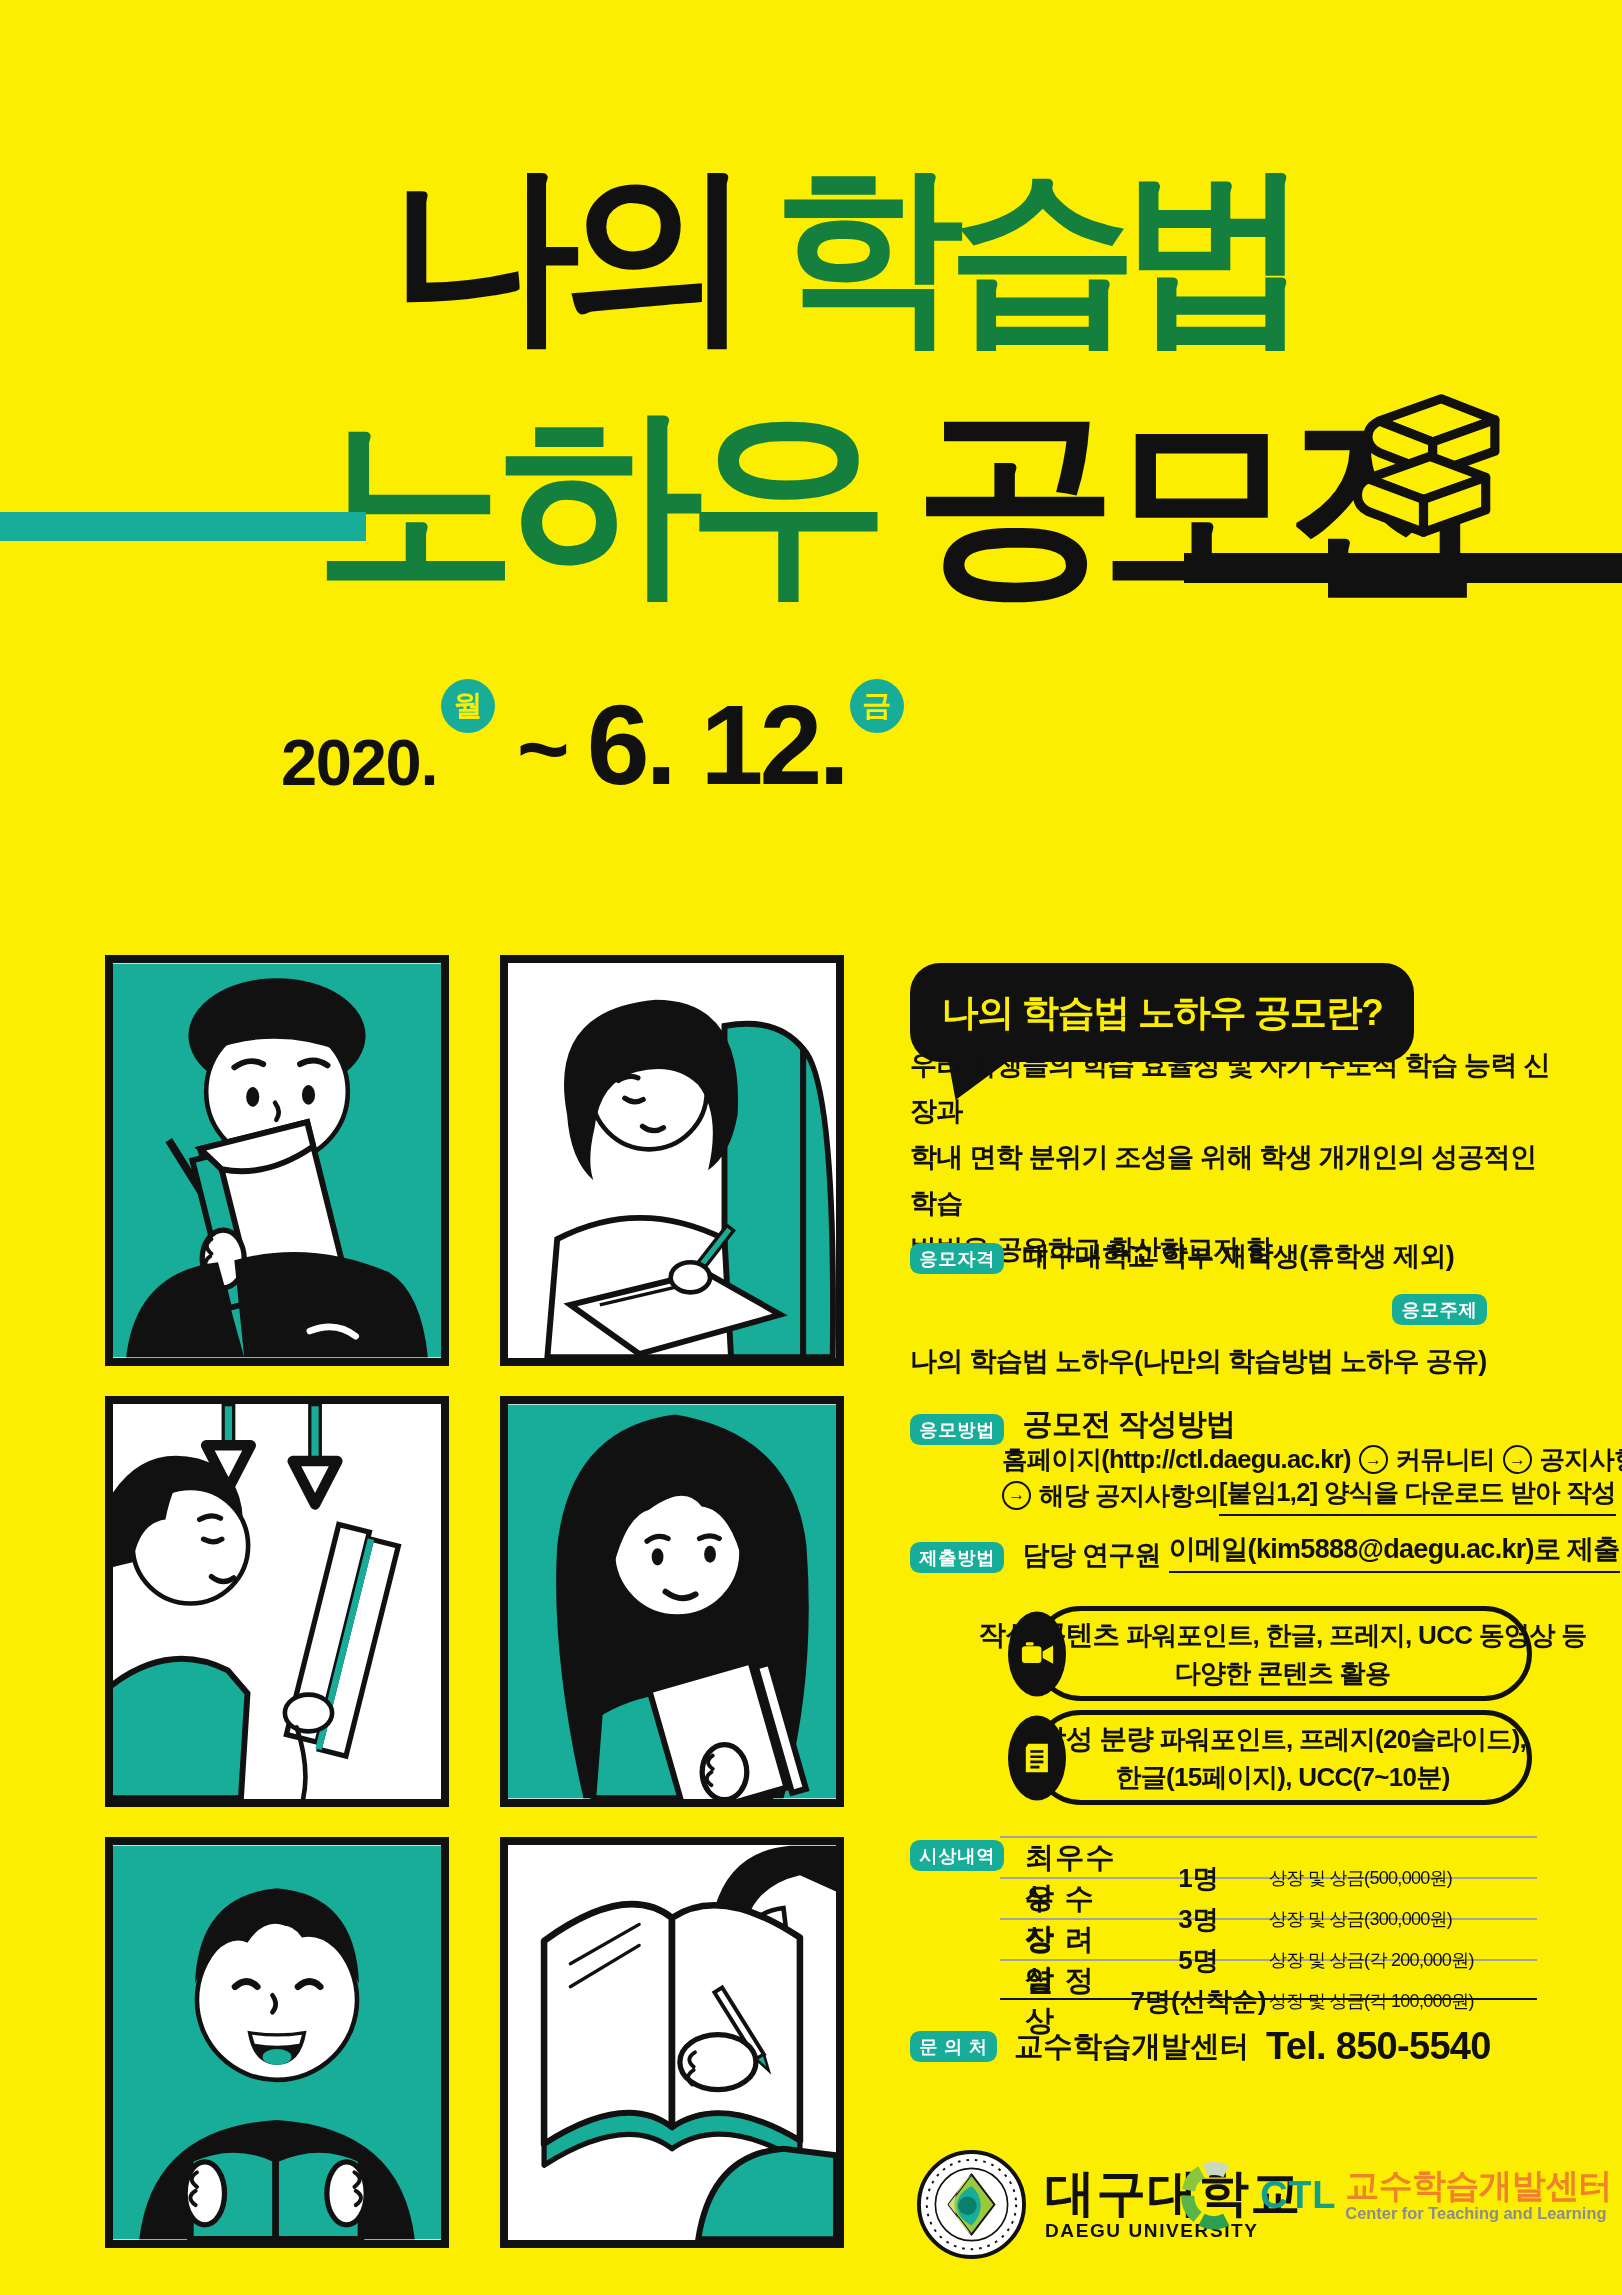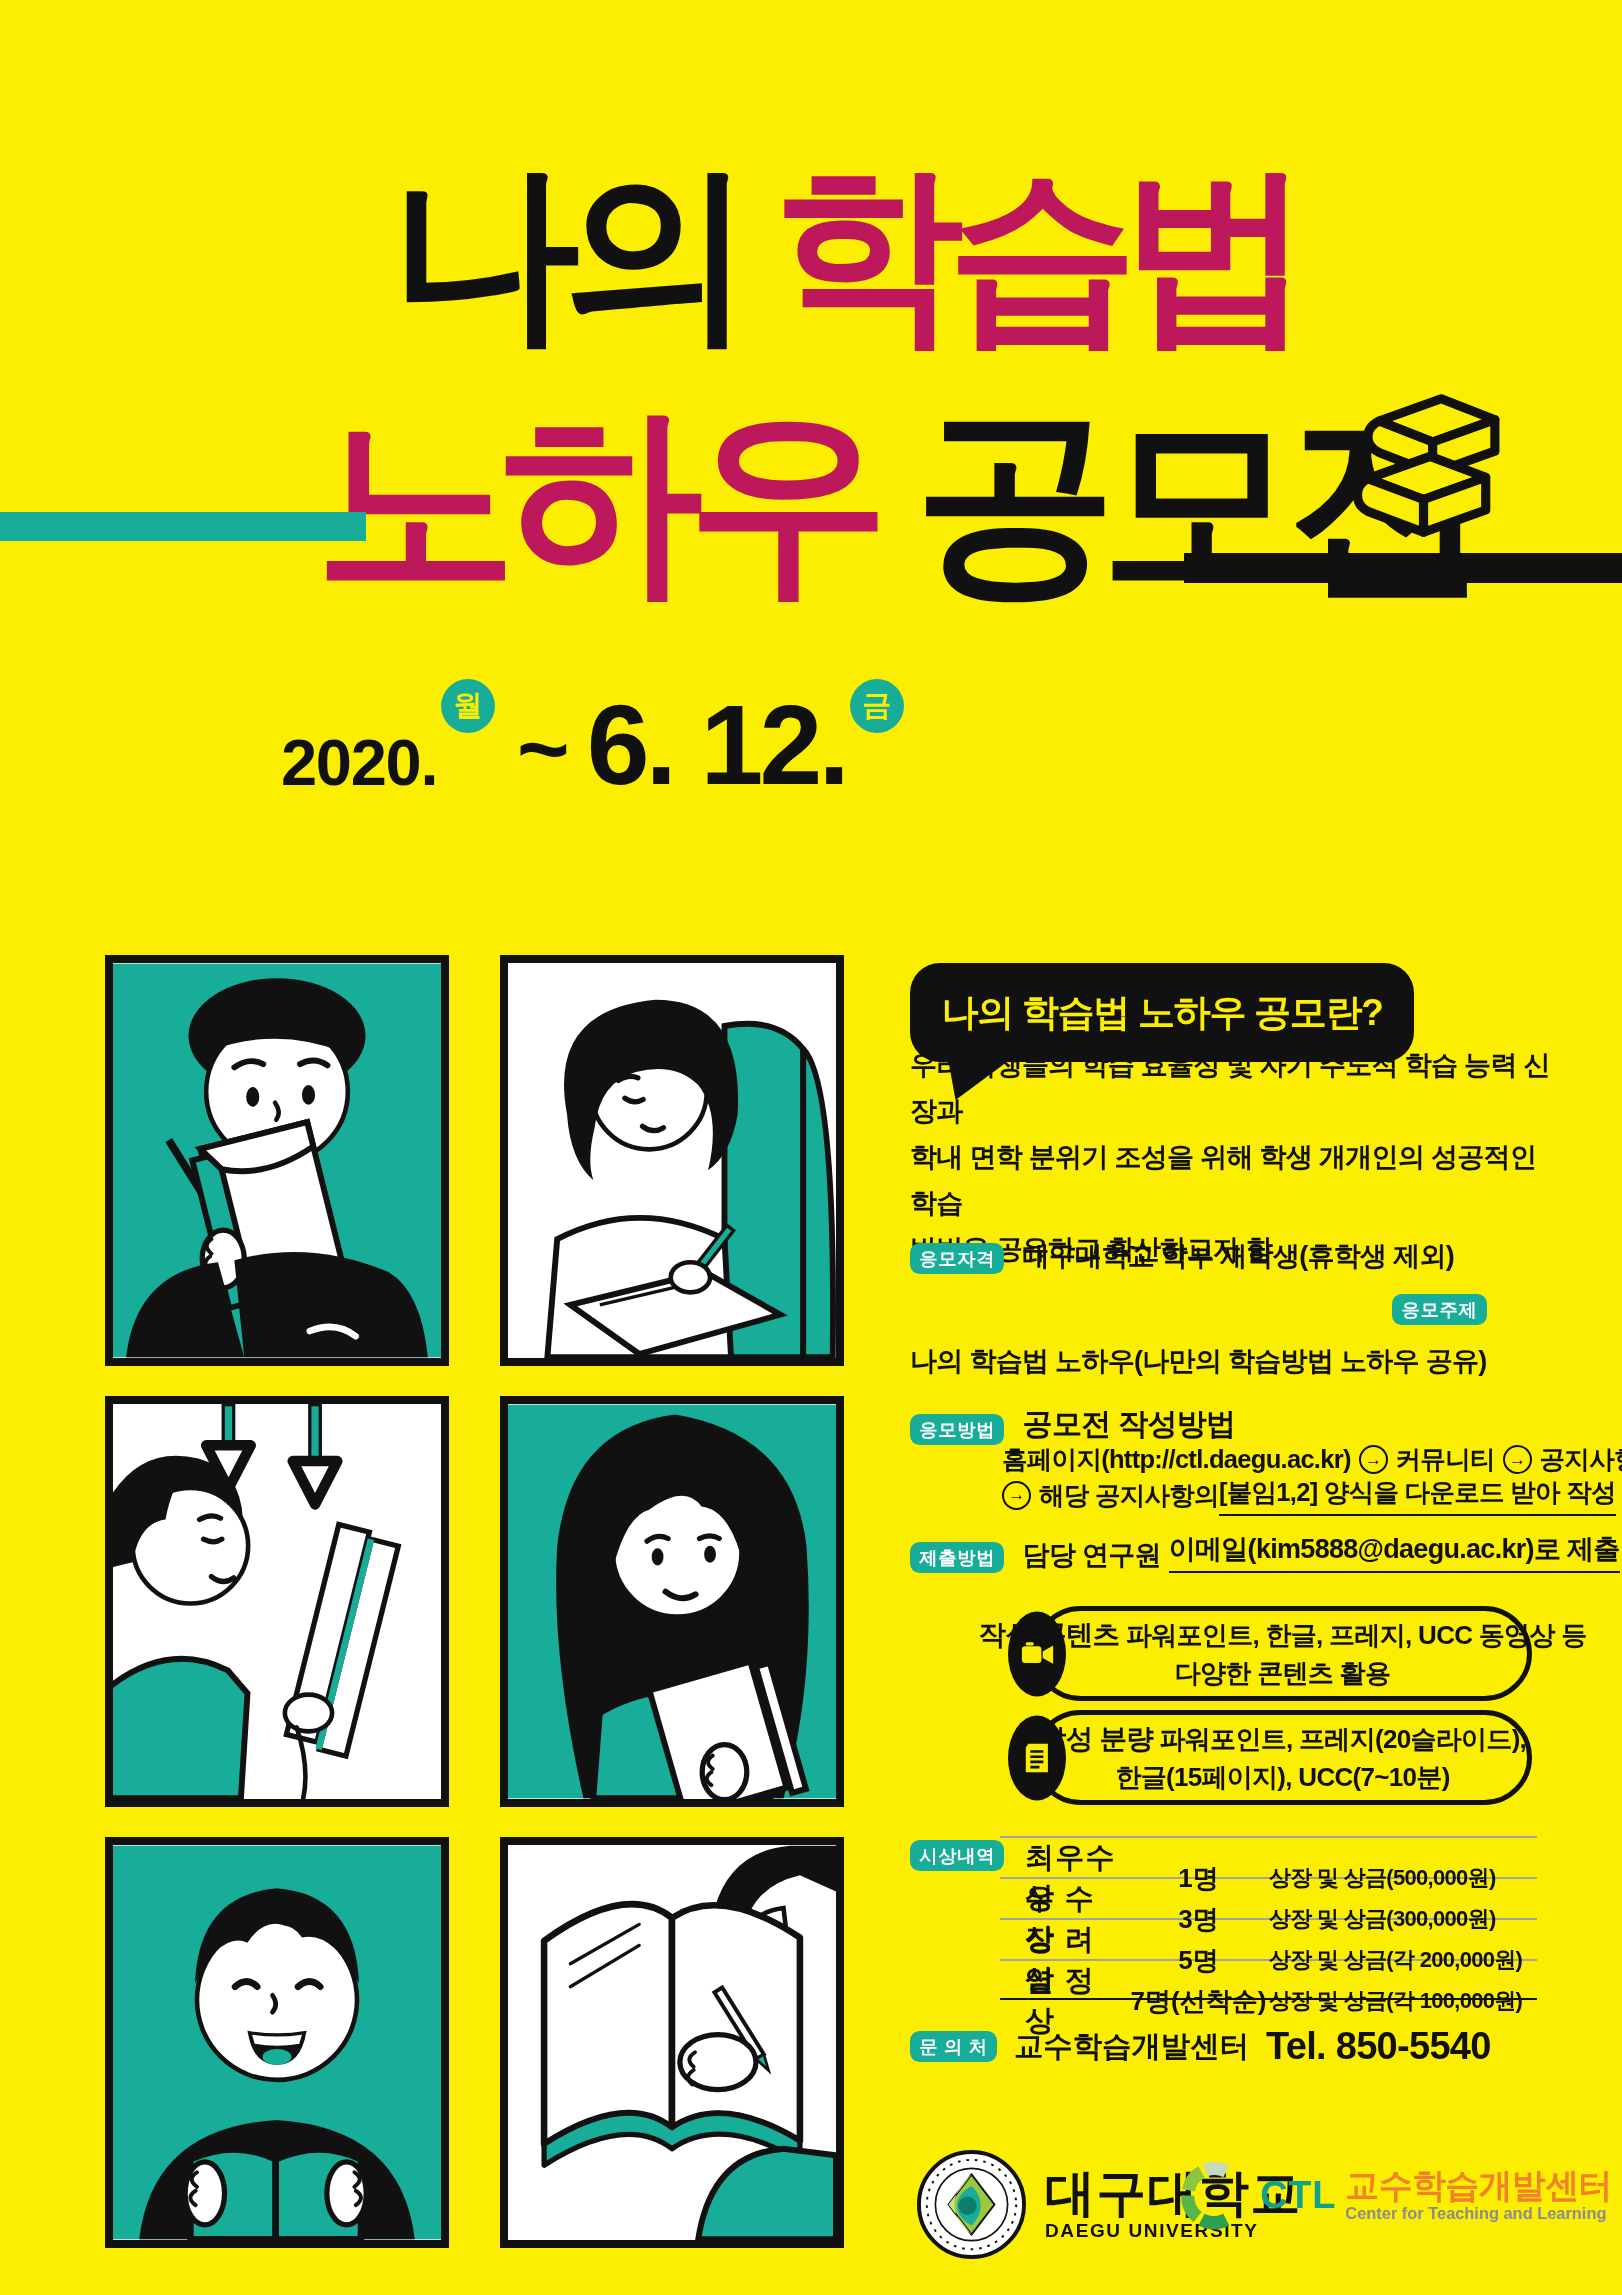--- a/index.html
+++ b/index.html
@@ -17,21 +17,21 @@
     position:absolute; left:389px; top:157px;
     font-size:191px; font-weight:900; letter-spacing:-17px; line-height:1;
     white-space:nowrap;
   }
   .title-line2{
     position:absolute; left:315px; top:399px;
     font-size:202px; font-weight:900; letter-spacing:-15.7px; line-height:1;
     white-space:nowrap;
   }
   .t-black{ color:#111; }
-  .t-teal{ color:#be185d;text-align:right; }
+  .t-teal{ color:#15803d;text-align:right; }
 
   .band-left{
     position:absolute; left:0; top:512px; width:366px; height:29px; background:#18AD99;
   }
   .band-right{
     position:absolute; left:1184px; right:0; top:553px; height:30px; background:#111;
   }
   .books-icon{ position:absolute; left:1343px; top:387px; width:165px; height:178px; }
 
   
@@ -115,21 +115,21 @@
   .awards{
     position:absolute; left:1000px; top:1836px; width:537px;
   }
   .a-row{
     display:grid; grid-template-columns:128px 141px 268px; align-items:center;
     height:41px; border-top:2px solid #a3a3a3;
   }
   .a-row:last-child{ border-bottom:2px solid #111; }
   .a-name{ font-size:29px; font-weight:800; letter-spacing:1.3px; padding-left:25px;}
   .a-count{ font-size:26px; font-weight:600; text-align:center;}
-  .a-prize{ font-size:22px; font-weight:700; letter-spacing:-0.7px;}
+  .a-prize{ font-size:18px; font-weight:400; letter-spacing:-0.7px;}
 
   
   .contact{ position:absolute; left:910px; top:2025px; display:flex; align-items:center; gap:17px; white-space:nowrap;}
   .c-name{ font-size:29.4px; font-weight:600; }
   .c-tel{ font-size:38px; font-weight:800; letter-spacing:-0.7px;}
 
   
   .uni-logo{ position:absolute; left:915px; top:2148px; display:flex; align-items:center; gap:17px;}
   .uni-text{ display:flex; flex-direction:column; }
   .uni-kr{ font-size:50px; font-weight:900; letter-spacing:1.3px; line-height:1.05;}

